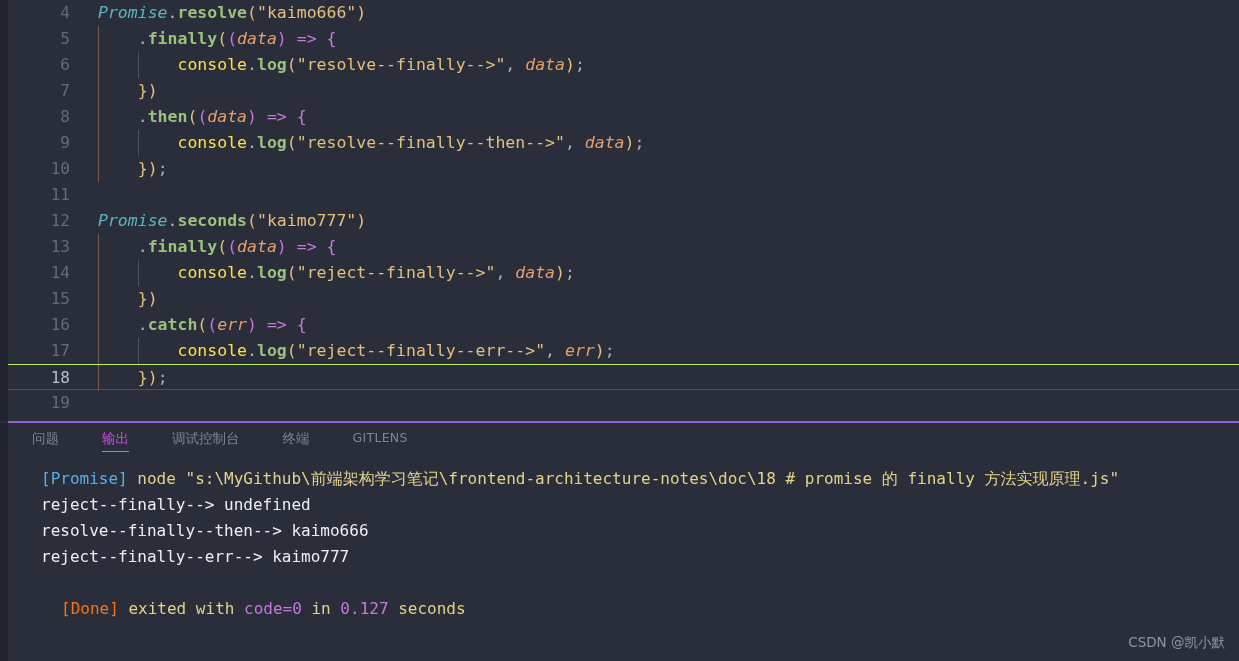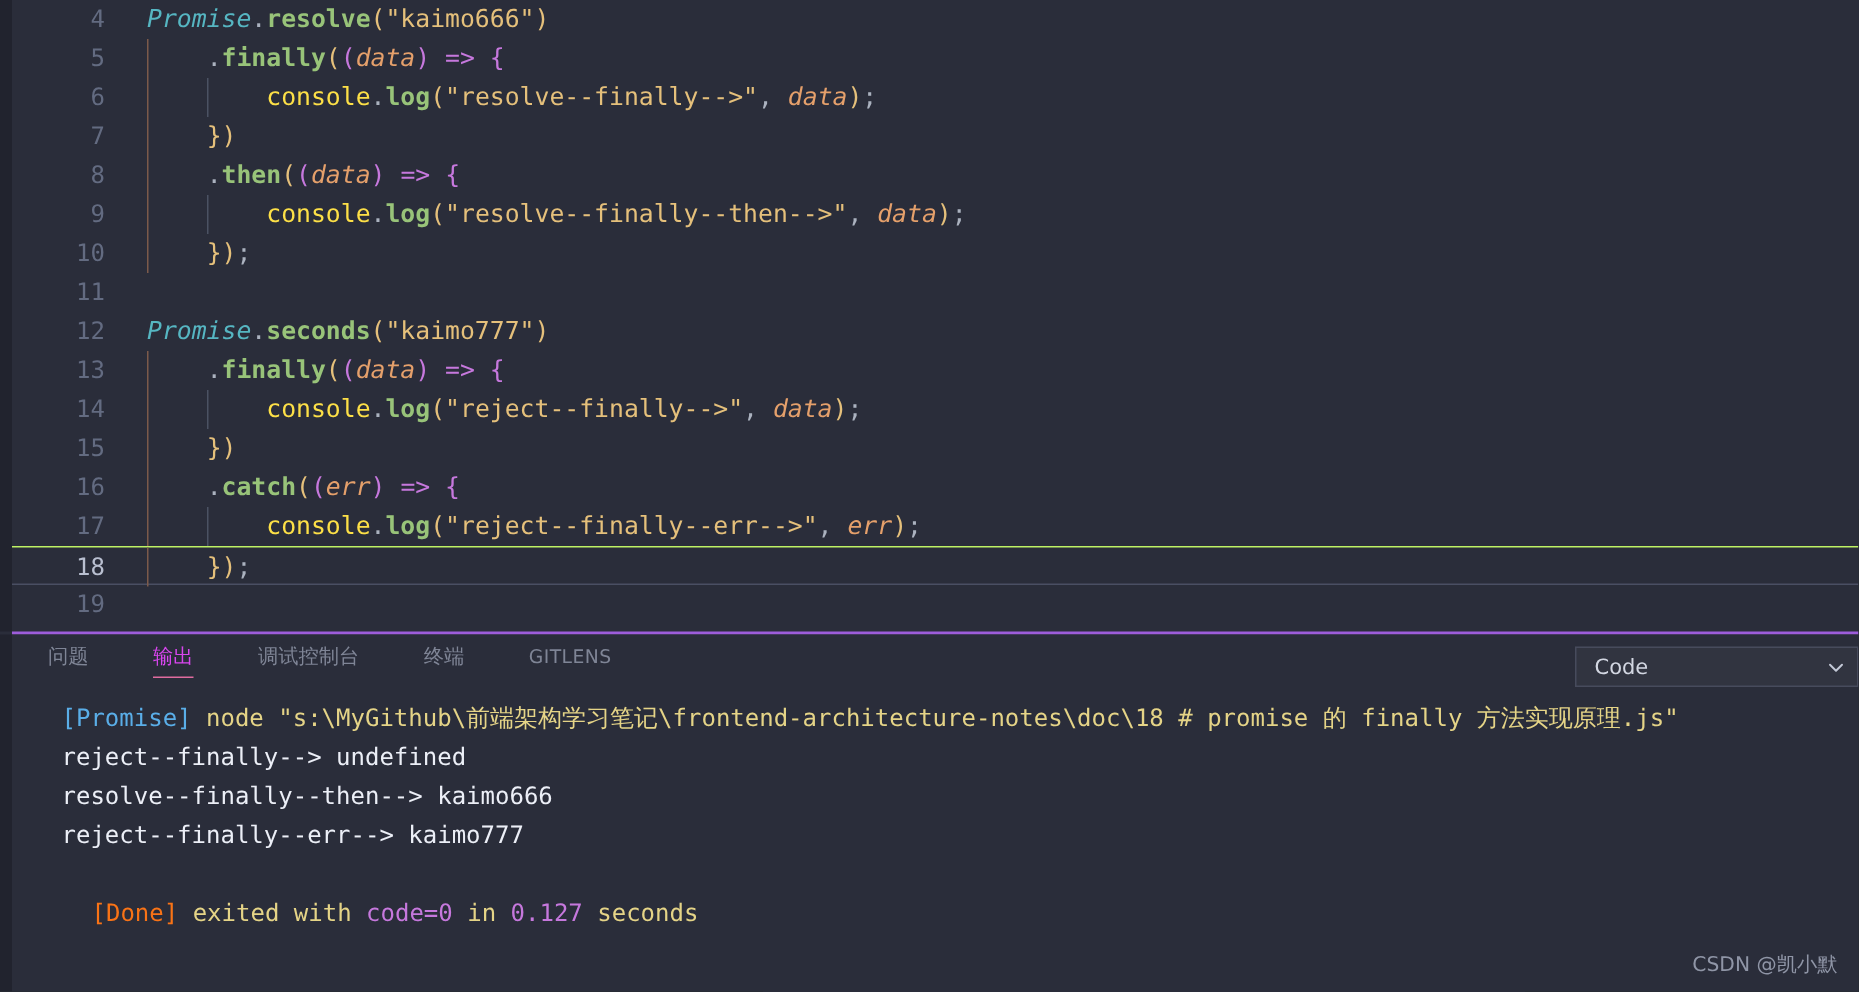--- a/index.html
+++ b/index.html
@@ -210,26 +210,20 @@
 
   <div class="panel-border"></div>
 
   <div class="panel">
     <div class="panel-tabs" id="panel-tabs">
       <div class="ptab">问题</div>
         <div class="ptab active">输出</div>
         <div class="ptab">调试控制台</div>
         <div class="ptab">终端</div>
         <div class="ptab caps">GITLENS</div>
-        <div class="code-select">
-        <span class="sel-label">Code</span>
-        <svg class="chev" viewBox="0 0 12 12" fill="none" stroke="#c3c8d6" stroke-width="1.3">
-          <path d="M2 4.2 L6 8.2 L10 4.2" stroke-linecap="round" stroke-linejoin="round"></path>
-        </svg>
-      </div>
     </div>
     <div class="out-body" id="out-body">
         <div class="out-line"><span class="o-run">[Promise] </span><span class="o-yel">node "s:\MyGithub\前端架构学习笔记\frontend-architecture-notes\doc\18 # promise 的 finally 方法实现原理.js"</span></div>
         <div class="out-line"><span class="o-plain">reject--finally--&gt; undefined</span></div>
         <div class="out-line"><span class="o-plain">resolve--finally--then--&gt; kaimo666</span></div>
         <div class="out-line"><span class="o-plain">reject--finally--err--&gt; kaimo777</span></div>
         <div class="out-line"><span class="o-plain"></span></div>
         <div class="out-line"><span class="o-done">[Done] </span><span class="o-yel">exited with </span><span class="o-pur">code=0</span><span class="o-yel"> in </span><span class="o-pur">0.127</span><span class="o-yel"> seconds</span></div>
       </div>
   </div>

